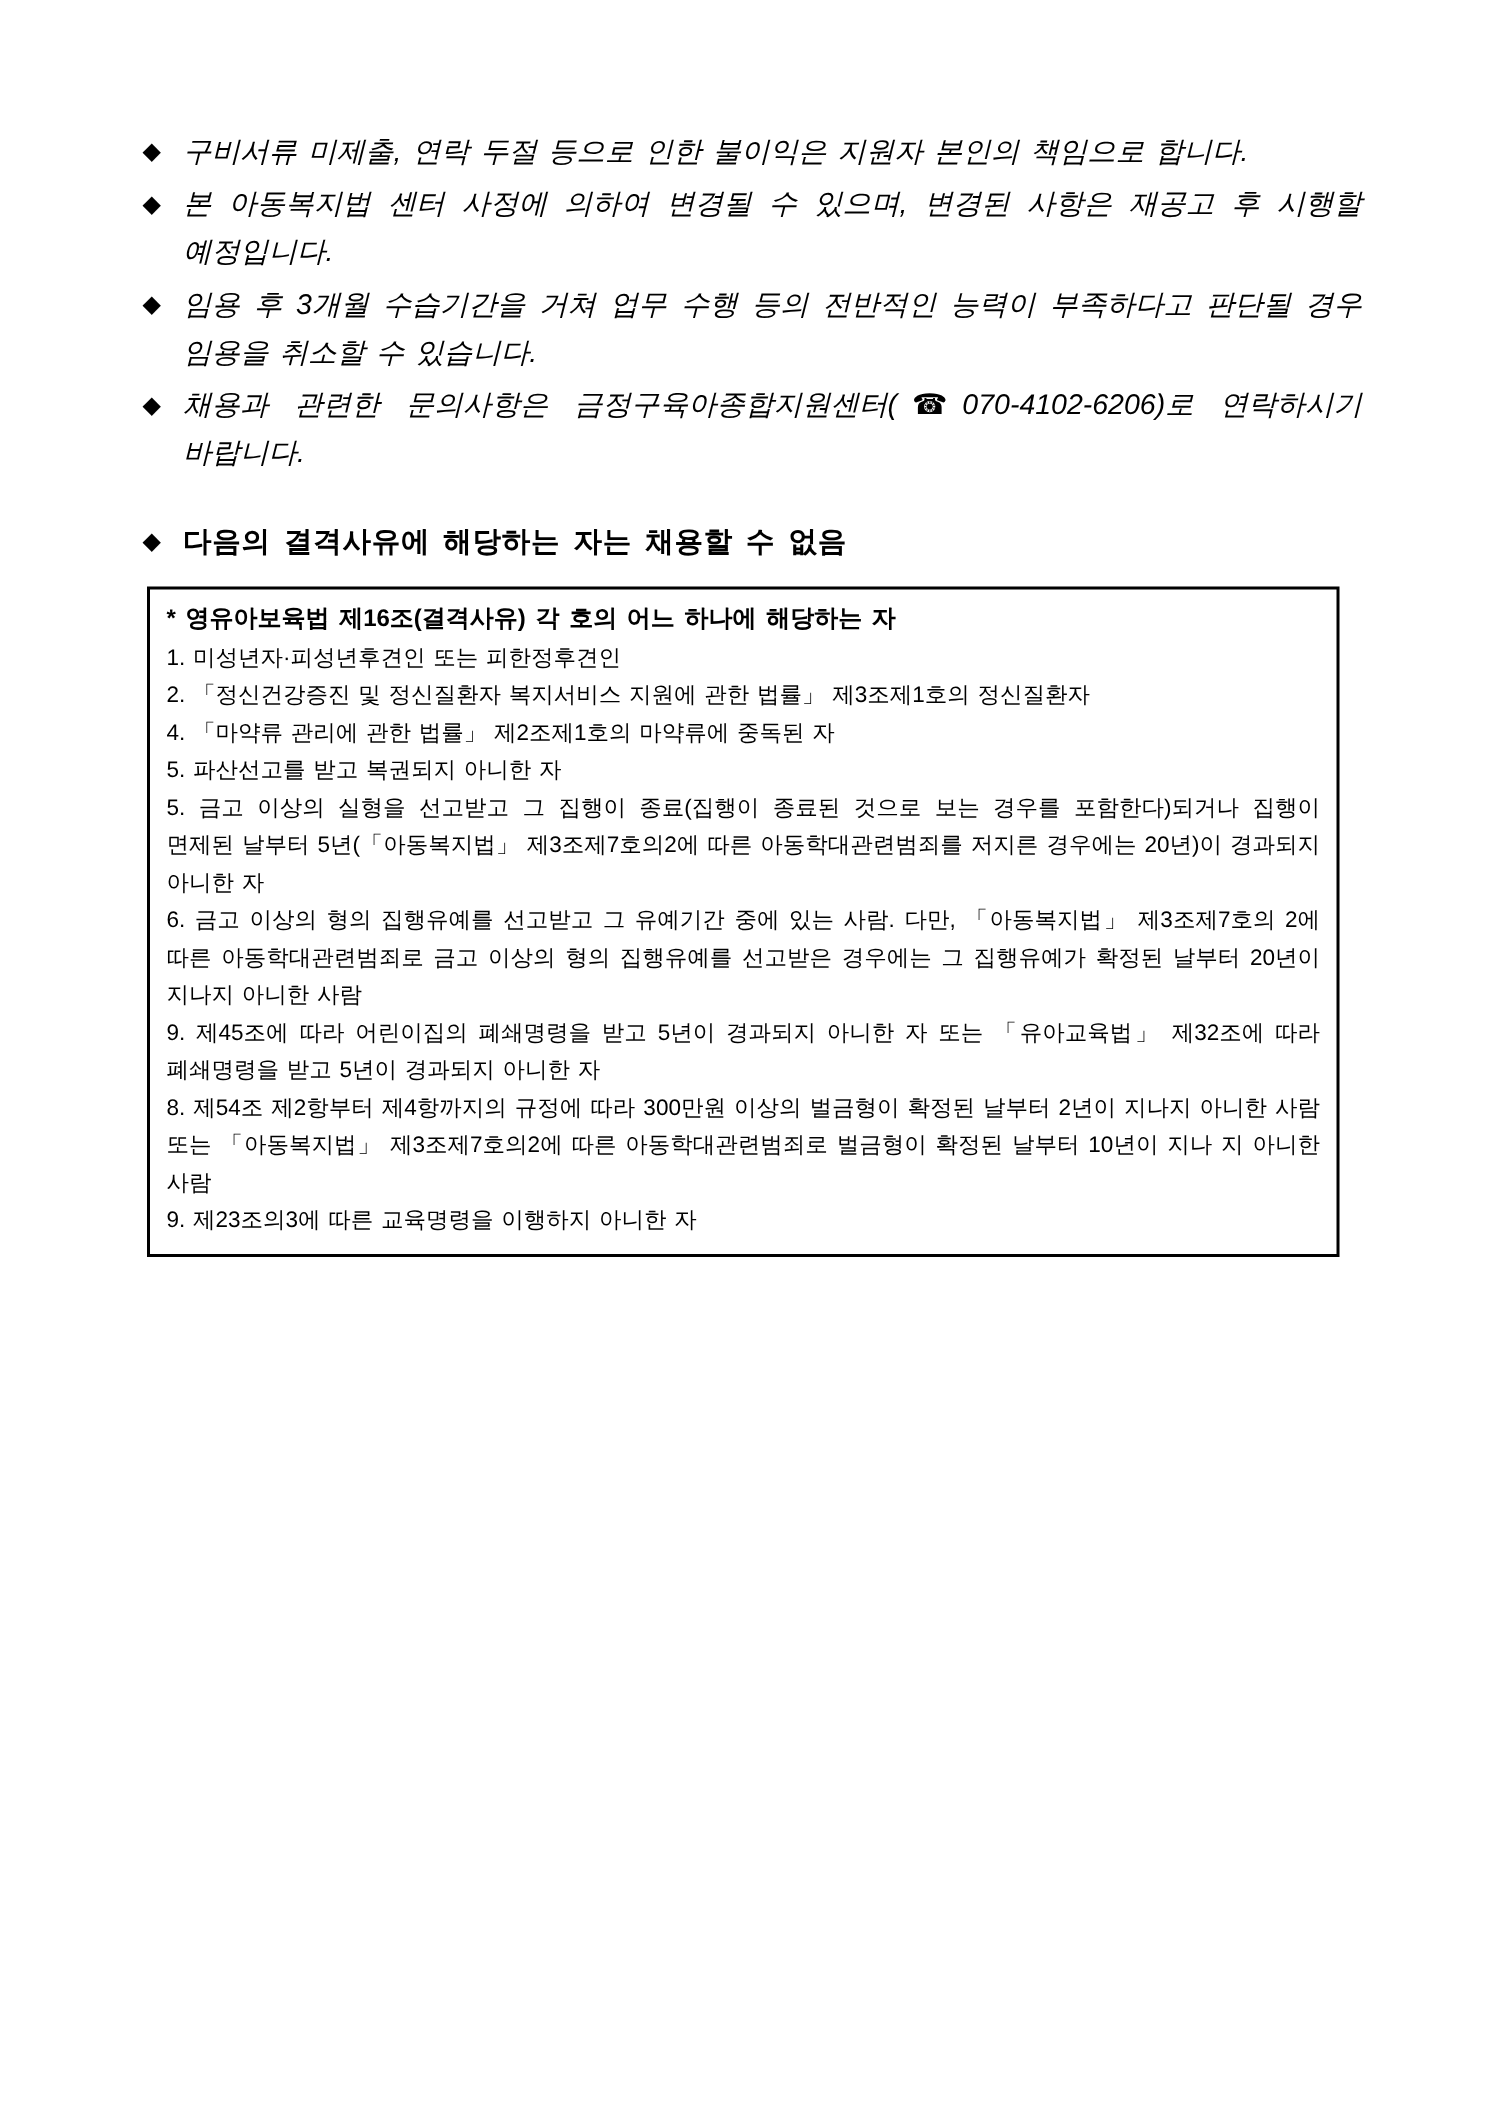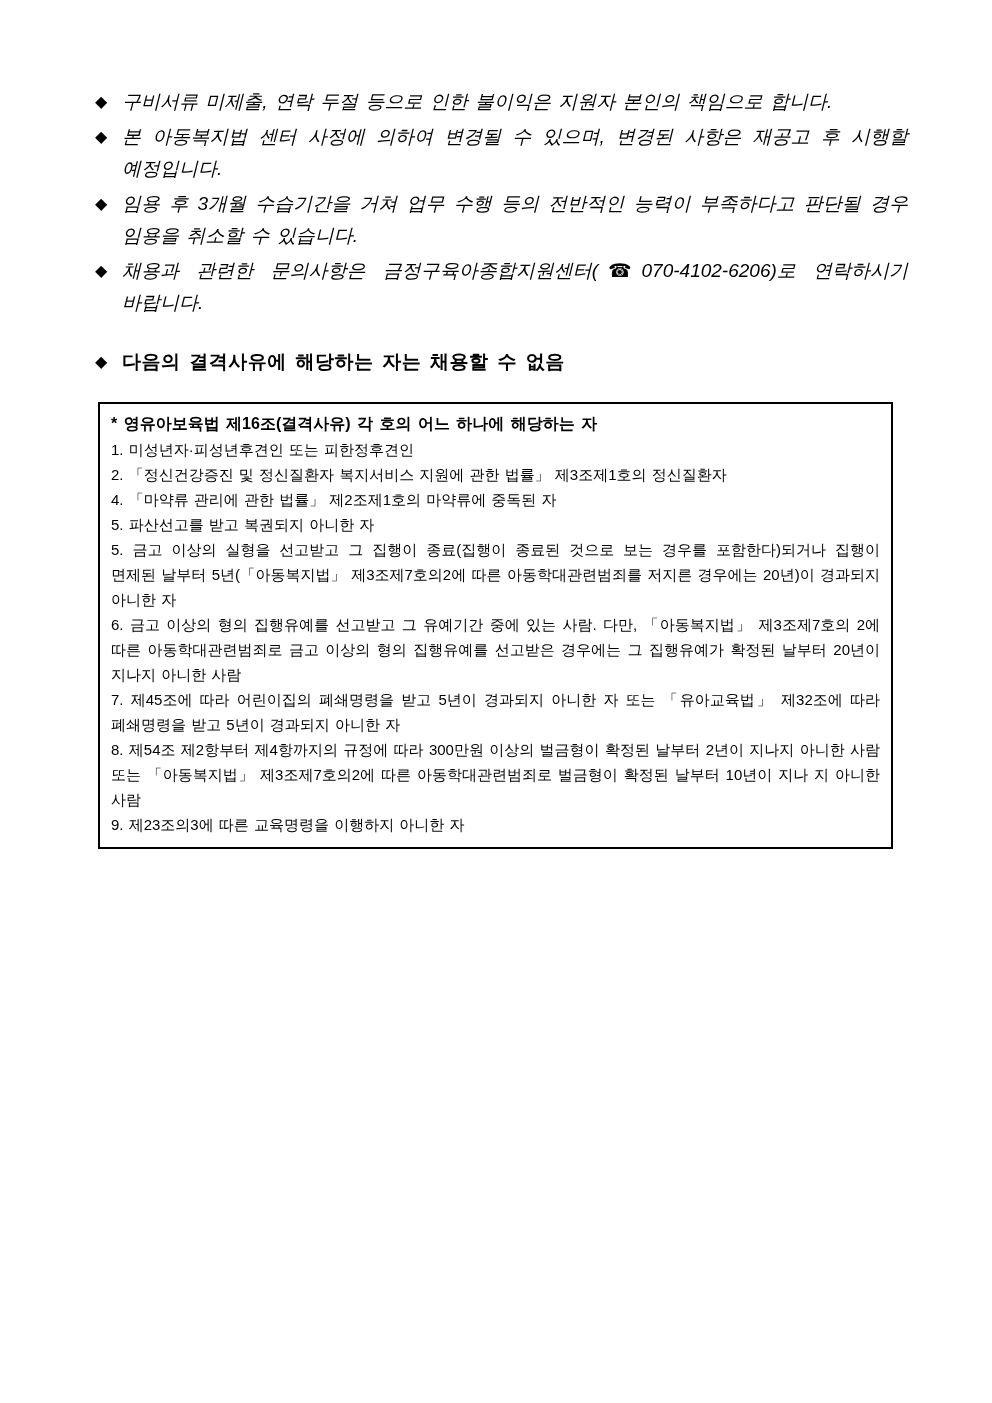--- a/index.html
+++ b/index.html
@@ -49,21 +49,21 @@
     line-height: 32px;
   }
   .section-heading .text {
     flex: 1;
     word-spacing: 3px;
     letter-spacing: 0.5px;
   }
   
   .disq-box {
     margin-left: 3px;
-    margin-top: 24px;
+    margin-top: 13px;
     width: 795px;
     border: 2px solid #000000;
     padding: 6px 11px 10px 11px;
   }
   .disq-box .box-header {
     font-size: 16px;
     font-weight: bold;
     line-height: 27px;
     word-spacing: 2px;
   }
@@ -106,18 +106,18 @@
   </div>
 
   <div class="disq-box">
     <div class="box-header">* 영유아보육법 제16조(결격사유) 각 호의 어느 하나에 해당하는 자</div>
     <div class="box-item">1. 미성년자·피성년후견인 또는 피한정후견인</div>
     <div class="box-item">2. 「정신건강증진 및 정신질환자 복지서비스 지원에 관한 법률」 제3조제1호의 정신질환자</div>
     <div class="box-item">4. 「마약류 관리에 관한 법률」 제2조제1호의 마약류에 중독된 자</div>
     <div class="box-item">5. 파산선고를 받고 복권되지 아니한 자</div>
     <div class="box-item">5. 금고 이상의 실형을 선고받고 그 집행이 종료(집행이 종료된 것으로 보는 경우를 포함한다)되거나 집행이 면제된 날부터 5년(「아동복지법」 제3조제7호의2에 따른 아동학대관련범죄를 저지른 경우에는 20년)이 경과되지 아니한 자</div>
     <div class="box-item">6. 금고 이상의 형의 집행유예를 선고받고 그 유예기간 중에 있는 사람. 다만, 「아동복지법」 제3조제7호의 2에 따른 아동학대관련범죄로 금고 이상의 형의 집행유예를 선고받은 경우에는 그 집행유예가 확정된 날부터 20년이 지나지 아니한 사람</div>
-    <div class="box-item">7. 제45조에 따라 어린이집의 폐쇄명령을 받고 5년이 경과되지 아니한 자 또는 「유아교육법」 제32조에 따라 폐쇄명령을 받고 5년이 경과되지 아니한 자</div>
+    <div class="box-item">9. 제45조에 따라 어린이집의 폐쇄명령을 받고 5년이 경과되지 아니한 자 또는 「유아교육법」 제32조에 따라 폐쇄명령을 받고 5년이 경과되지 아니한 자</div>
     <div class="box-item">8. 제54조 제2항부터 제4항까지의 규정에 따라 300만원 이상의 벌금형이 확정된 날부터 2년이 지나지 아니한 사람 또는 「아동복지법」 제3조제7호의2에 따른 아동학대관련범죄로 벌금형이 확정된 날부터 10년이 지나 지 아니한 사람</div>
     <div class="box-item">9. 제23조의3에 따른 교육명령을 이행하지 아니한 자</div>
   </div>
 
 </div>
 
 </body></html>

